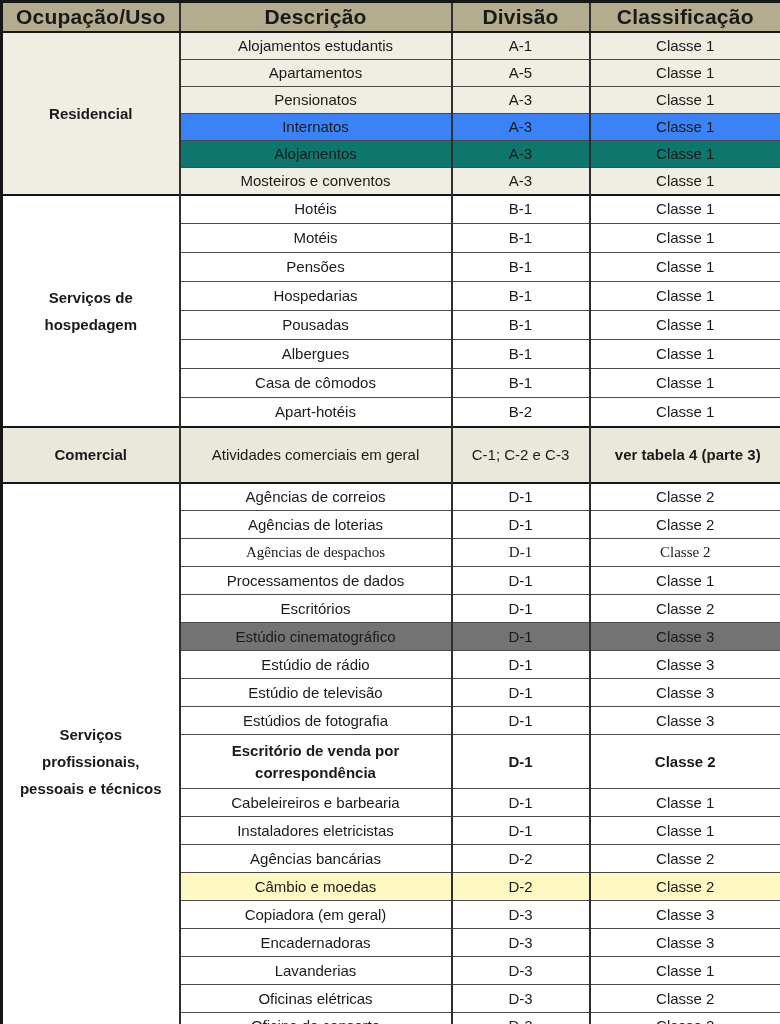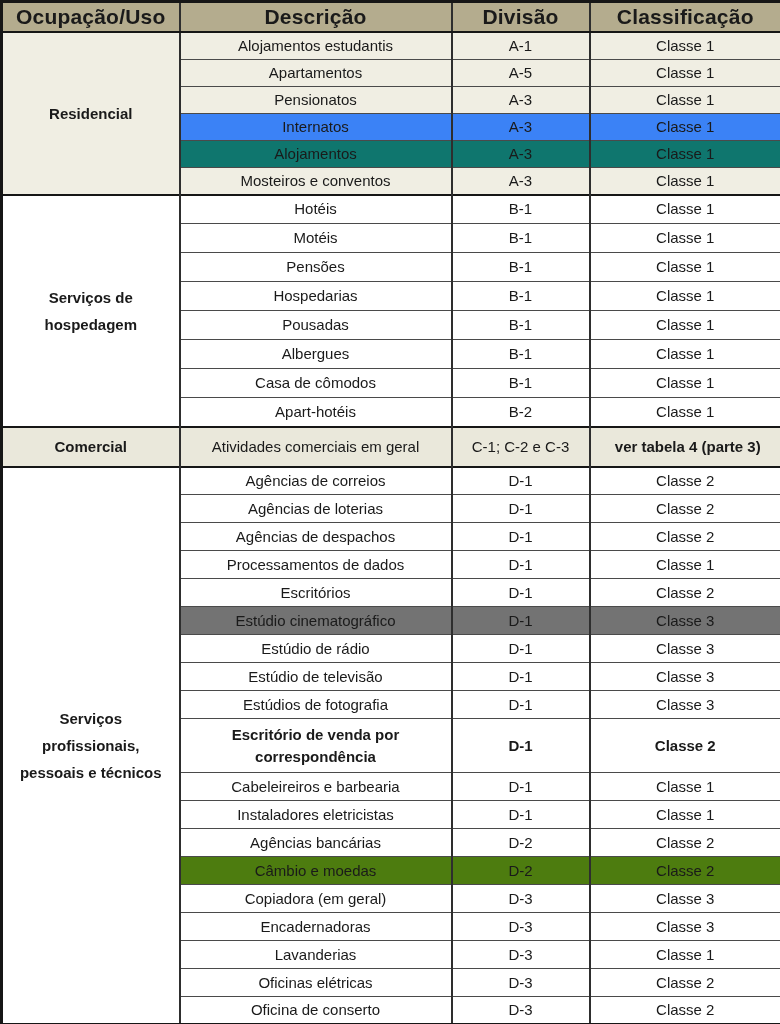--- a/index.html
+++ b/index.html
@@ -38,21 +38,21 @@
     font-size: 21px;
     border-bottom: 2.5px solid var(--border-strong);
     letter-spacing: 0.2px;
   }
   td { font-size: 15px; line-height: 1.45; }
   td.occ { font-weight: bold; line-height: 1.8; }
   td.bold { font-weight: bold; padding-left: 11px; }
   tr.sec-start td { border-top: 2.5px solid var(--border-strong); }
   tr.sec-0 { height: 27px; }
   tr.sec-1 { height: 29px; }
-  tr.sec-2 { height: 40px; }
+  tr.sec-2 { height: 56px; }
   tr.sec-3 { height: 28px; }
   tr.tall  { height: 54px; font-weight: bold; }
 </style>
 </head>
 <body>
 
 <table class="occupancy">
   <colgroup>
     <col class="c1">
       <col class="c2">
@@ -152,21 +152,21 @@
 pessoais e técnicos</td>
         <td>Agências de correios</td>
         <td>D-1</td>
         <td>Classe 2</td>
       </tr>
       <tr class="sec-3" style="background: rgb(255, 255, 255);">
         <td>Agências de loterias</td>
         <td>D-1</td>
         <td>Classe 2</td>
       </tr>
-      <tr class="sec-3" style="background: rgb(255, 255, 255);">
+      <tr class="sec-3" style="background: rgb(255, 255, 255); font-family: Liberation Serif, serif;">
         <td>Agências de despachos</td>
         <td>D-1</td>
         <td>Classe 2</td>
       </tr>
       <tr class="sec-3" style="background: rgb(255, 255, 255);">
         <td>Processamentos de dados</td>
         <td>D-1</td>
         <td>Classe 1</td>
       </tr>
       <tr class="sec-3" style="background: rgb(255, 255, 255);">
@@ -208,21 +208,21 @@
       <tr class="sec-3" style="background: rgb(255, 255, 255);">
         <td>Instaladores eletricistas</td>
         <td>D-1</td>
         <td>Classe 1</td>
       </tr>
       <tr class="sec-3" style="background: rgb(255, 255, 255);">
         <td>Agências bancárias</td>
         <td>D-2</td>
         <td>Classe 2</td>
       </tr>
-      <tr class="sec-3" style="background: #4d7c0f;">
+      <tr class="sec-3" style="background: #fef9c3;">
         <td>Câmbio e moedas</td>
         <td>D-2</td>
         <td>Classe 2</td>
       </tr>
       <tr class="sec-3" style="background: rgb(255, 255, 255);">
         <td>Copiadora (em geral)</td>
         <td>D-3</td>
         <td>Classe 3</td>
       </tr>
       <tr class="sec-3" style="background: rgb(255, 255, 255);">

